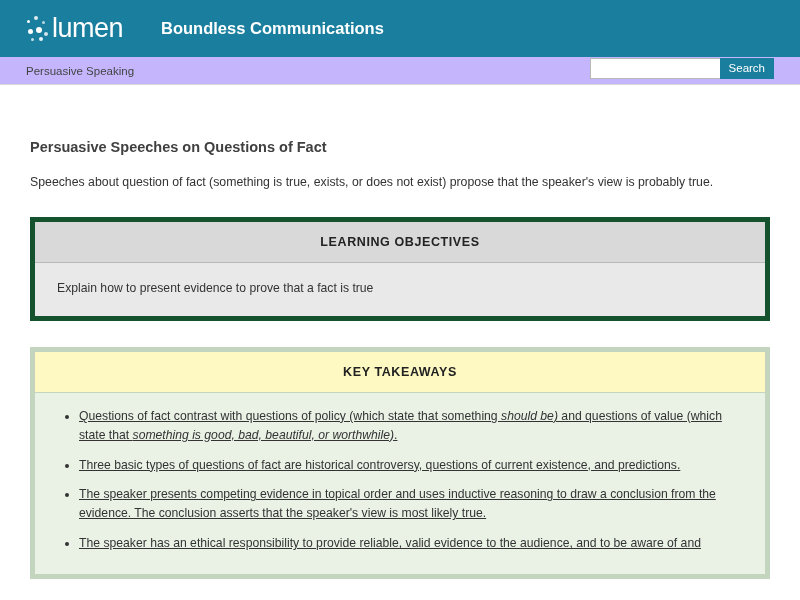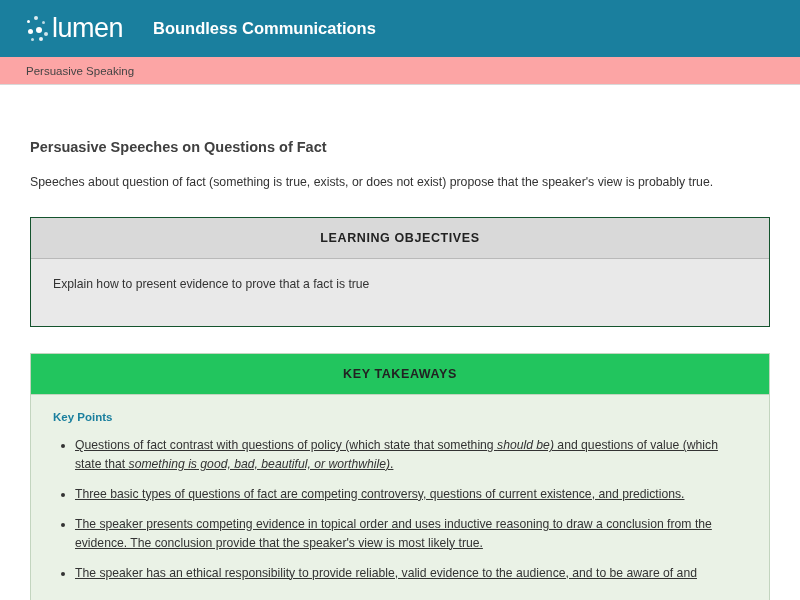--- a/index.html
+++ b/index.html
@@ -50,28 +50,28 @@
     color: #ffffff;
     font-size: 27px;
     font-weight: 400;
     letter-spacing: -0.5px;
     line-height: 1;
   }
   .brand-title {
     color: #ffffff;
     font-size: 16.5px;
     font-weight: bold;
-    margin-left: 30px;
+    margin-left: 38px;
     line-height: 1;
   }
 
   
   .subbar {
     height: 28px;
-    background: #fca5a5;
+    background: #c4b5fd;
     border-bottom: 1px solid #d8d8d8;
     display: flex;
     align-items: center;
     justify-content: space-between;
     padding: 0 26px 0 26px;
     position: relative;
   }
   .breadcrumb {
     font-size: 11.5px;
     color: #444444;
@@ -126,41 +126,41 @@
   p.lede {
     font-size: 12.3px;
     line-height: 1.5;
     color: #333333;
     margin: 18px 0 12px 0;
   }
 
   
   .box {
     margin-top: 26px;
-    border: 1px solid #14532d;
+    border: 5px solid #14532d;
   }
   .box-header {
     text-align: center;
     font-size: 12.5px;
     font-weight: bold;
     letter-spacing: 0.6px;
     color: #222222;
     padding: 13px 10px;
   }
   .box-body {
-    padding: 16px 22px 32px 22px;
+    padding: 16px 22px 18px 22px;
     font-size: 12.2px;
     line-height: 1.5;
   }
 
   .objectives .box-header { background: #d9d9d9; border-bottom: 1px solid #b9b9b9; }
   .objectives .box-body   { background: #e9e9e9; }
 
   .takeaways { border-color: #c3d5bf; }
-  .takeaways .box-header { background: #22c55e; border-bottom: 1px solid #c3d5bf; }
+  .takeaways .box-header { background: #fef9c3; border-bottom: 1px solid #c3d5bf; }
   .takeaways .box-body   { background: #eaf2e6; padding: 14px 22px 10px 22px; }
 
   .kp-title {
     color: #1a7f9e;
     font-weight: bold;
     font-size: 11.5px;
     margin: 0 0 10px 0;
   }
   ul.kp-list {
     margin: 0;
@@ -190,49 +190,52 @@
         <i class="d7"></i>
         <i class="d8"></i>
     </span>
     <span class="logo-text">lumen</span>
   </div>
   <div class="brand-title">Boundless Communications</div>
 </div>
 
 <div class="subbar">
   <div class="breadcrumb">Persuasive Speaking</div>
+  <div class="search-group">
+    <input class="search-input" type="text" placeholder="" style="">
+    <button class="search-btn">Search</button>
+  </div>
 </div>
 
 <div class="content">
 
 
   <h2 class="section-title">Persuasive Speeches on Questions of Fact</h2>
 
   <p class="lede">Speeches about question of fact (something is true, exists, or does not exist) propose that the speaker's view is probably true.</p>
 
   <div class="box objectives">
     <div class="box-header">LEARNING OBJECTIVES</div>
     <div class="box-body">
       <div>Explain how to present evidence to prove that a fact is true</div>
     </div>
   </div>
 
   <div class="box takeaways">
     <div class="box-header">KEY TAKEAWAYS</div>
     <div class="box-body">
-      <div class="kp-title">Key Points</div>
       <ul class="kp-list">
         <li>
           <span>Questions of fact contrast with questions of policy (which state that something </span><em>should be)</em><span> and questions of value (which state that </span><em>something is good, bad, beautiful, or worthwhile)</em><span>.</span>
         </li>
         <li>
-          <span>Three basic types of questions of fact are competing controversy, questions of current existence, and predictions.</span>
-        </li>
-        <li>
-          <span>The speaker presents competing evidence in topical order and uses inductive reasoning to draw a conclusion from the evidence. The conclusion provide that the speaker's view is most likely true.</span>
+          <span>Three basic types of questions of fact are historical controversy, questions of current existence, and predictions.</span>
+        </li>
+        <li>
+          <span>The speaker presents competing evidence in topical order and uses inductive reasoning to draw a conclusion from the evidence. The conclusion asserts that the speaker's view is most likely true.</span>
         </li>
         <li>
           <span>The speaker has an ethical responsibility to provide reliable, valid evidence to the audience, and to be aware of and</span>
         </li>
       </ul>
     </div>
   </div>
 
 </div>
 

